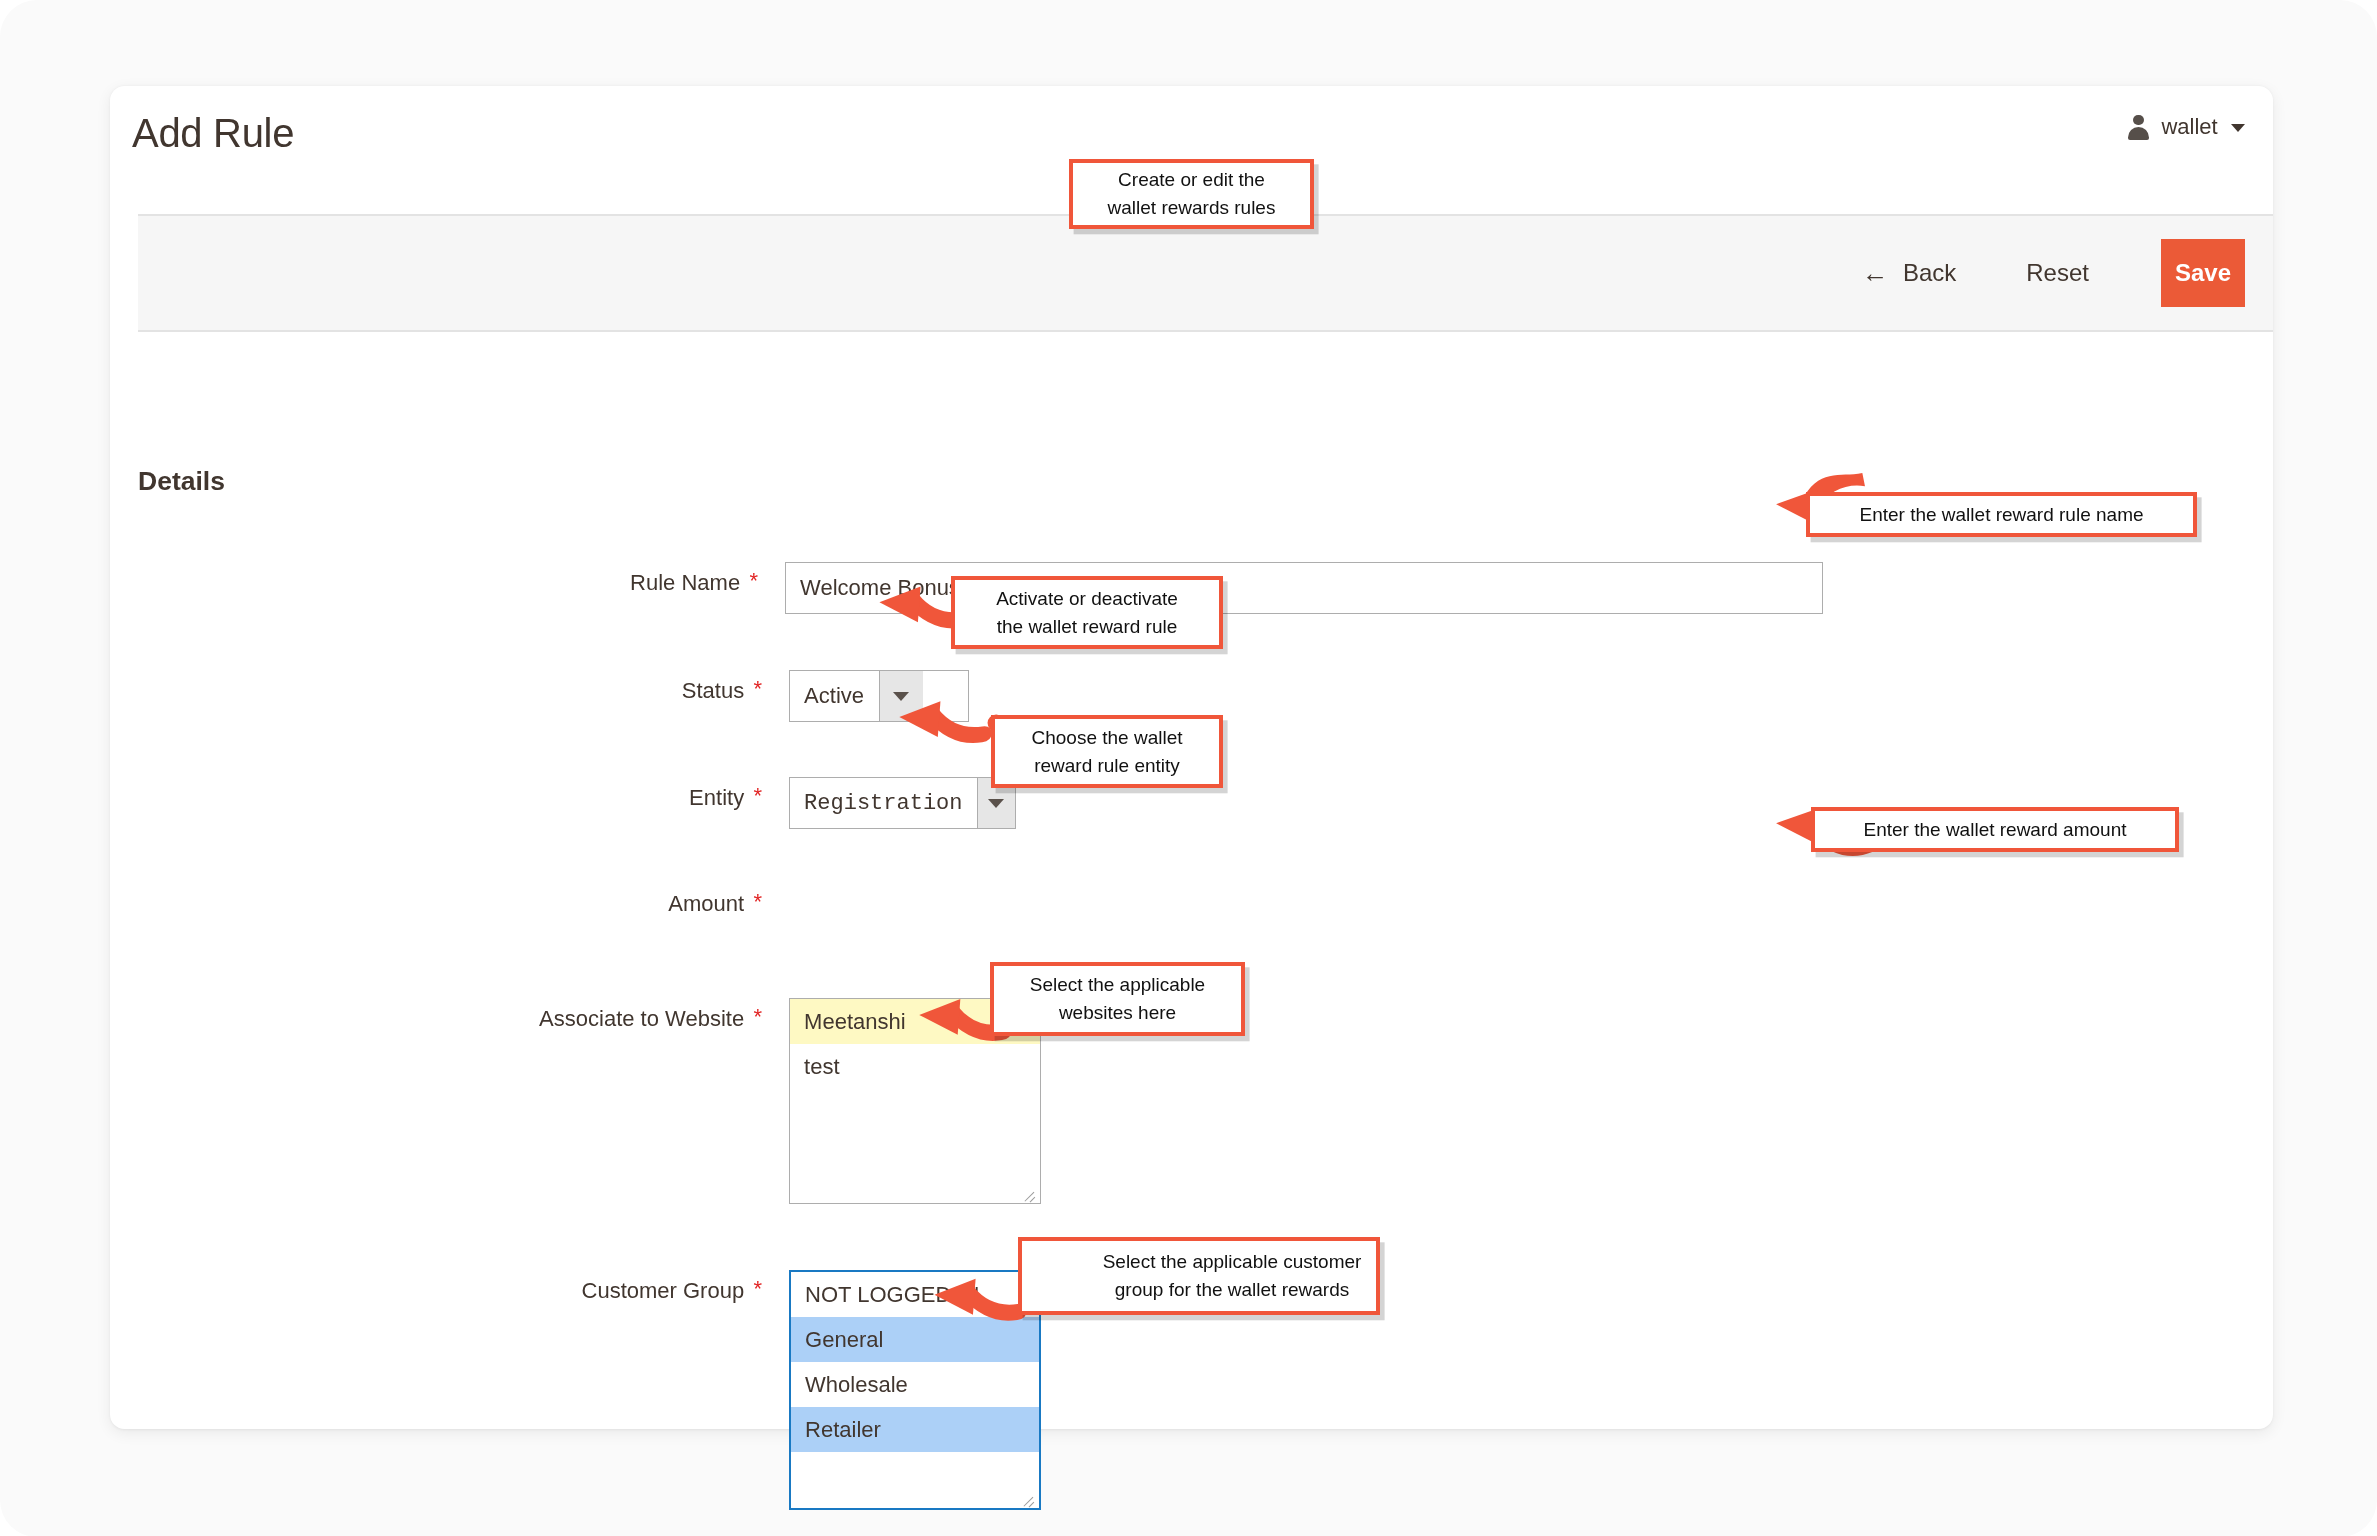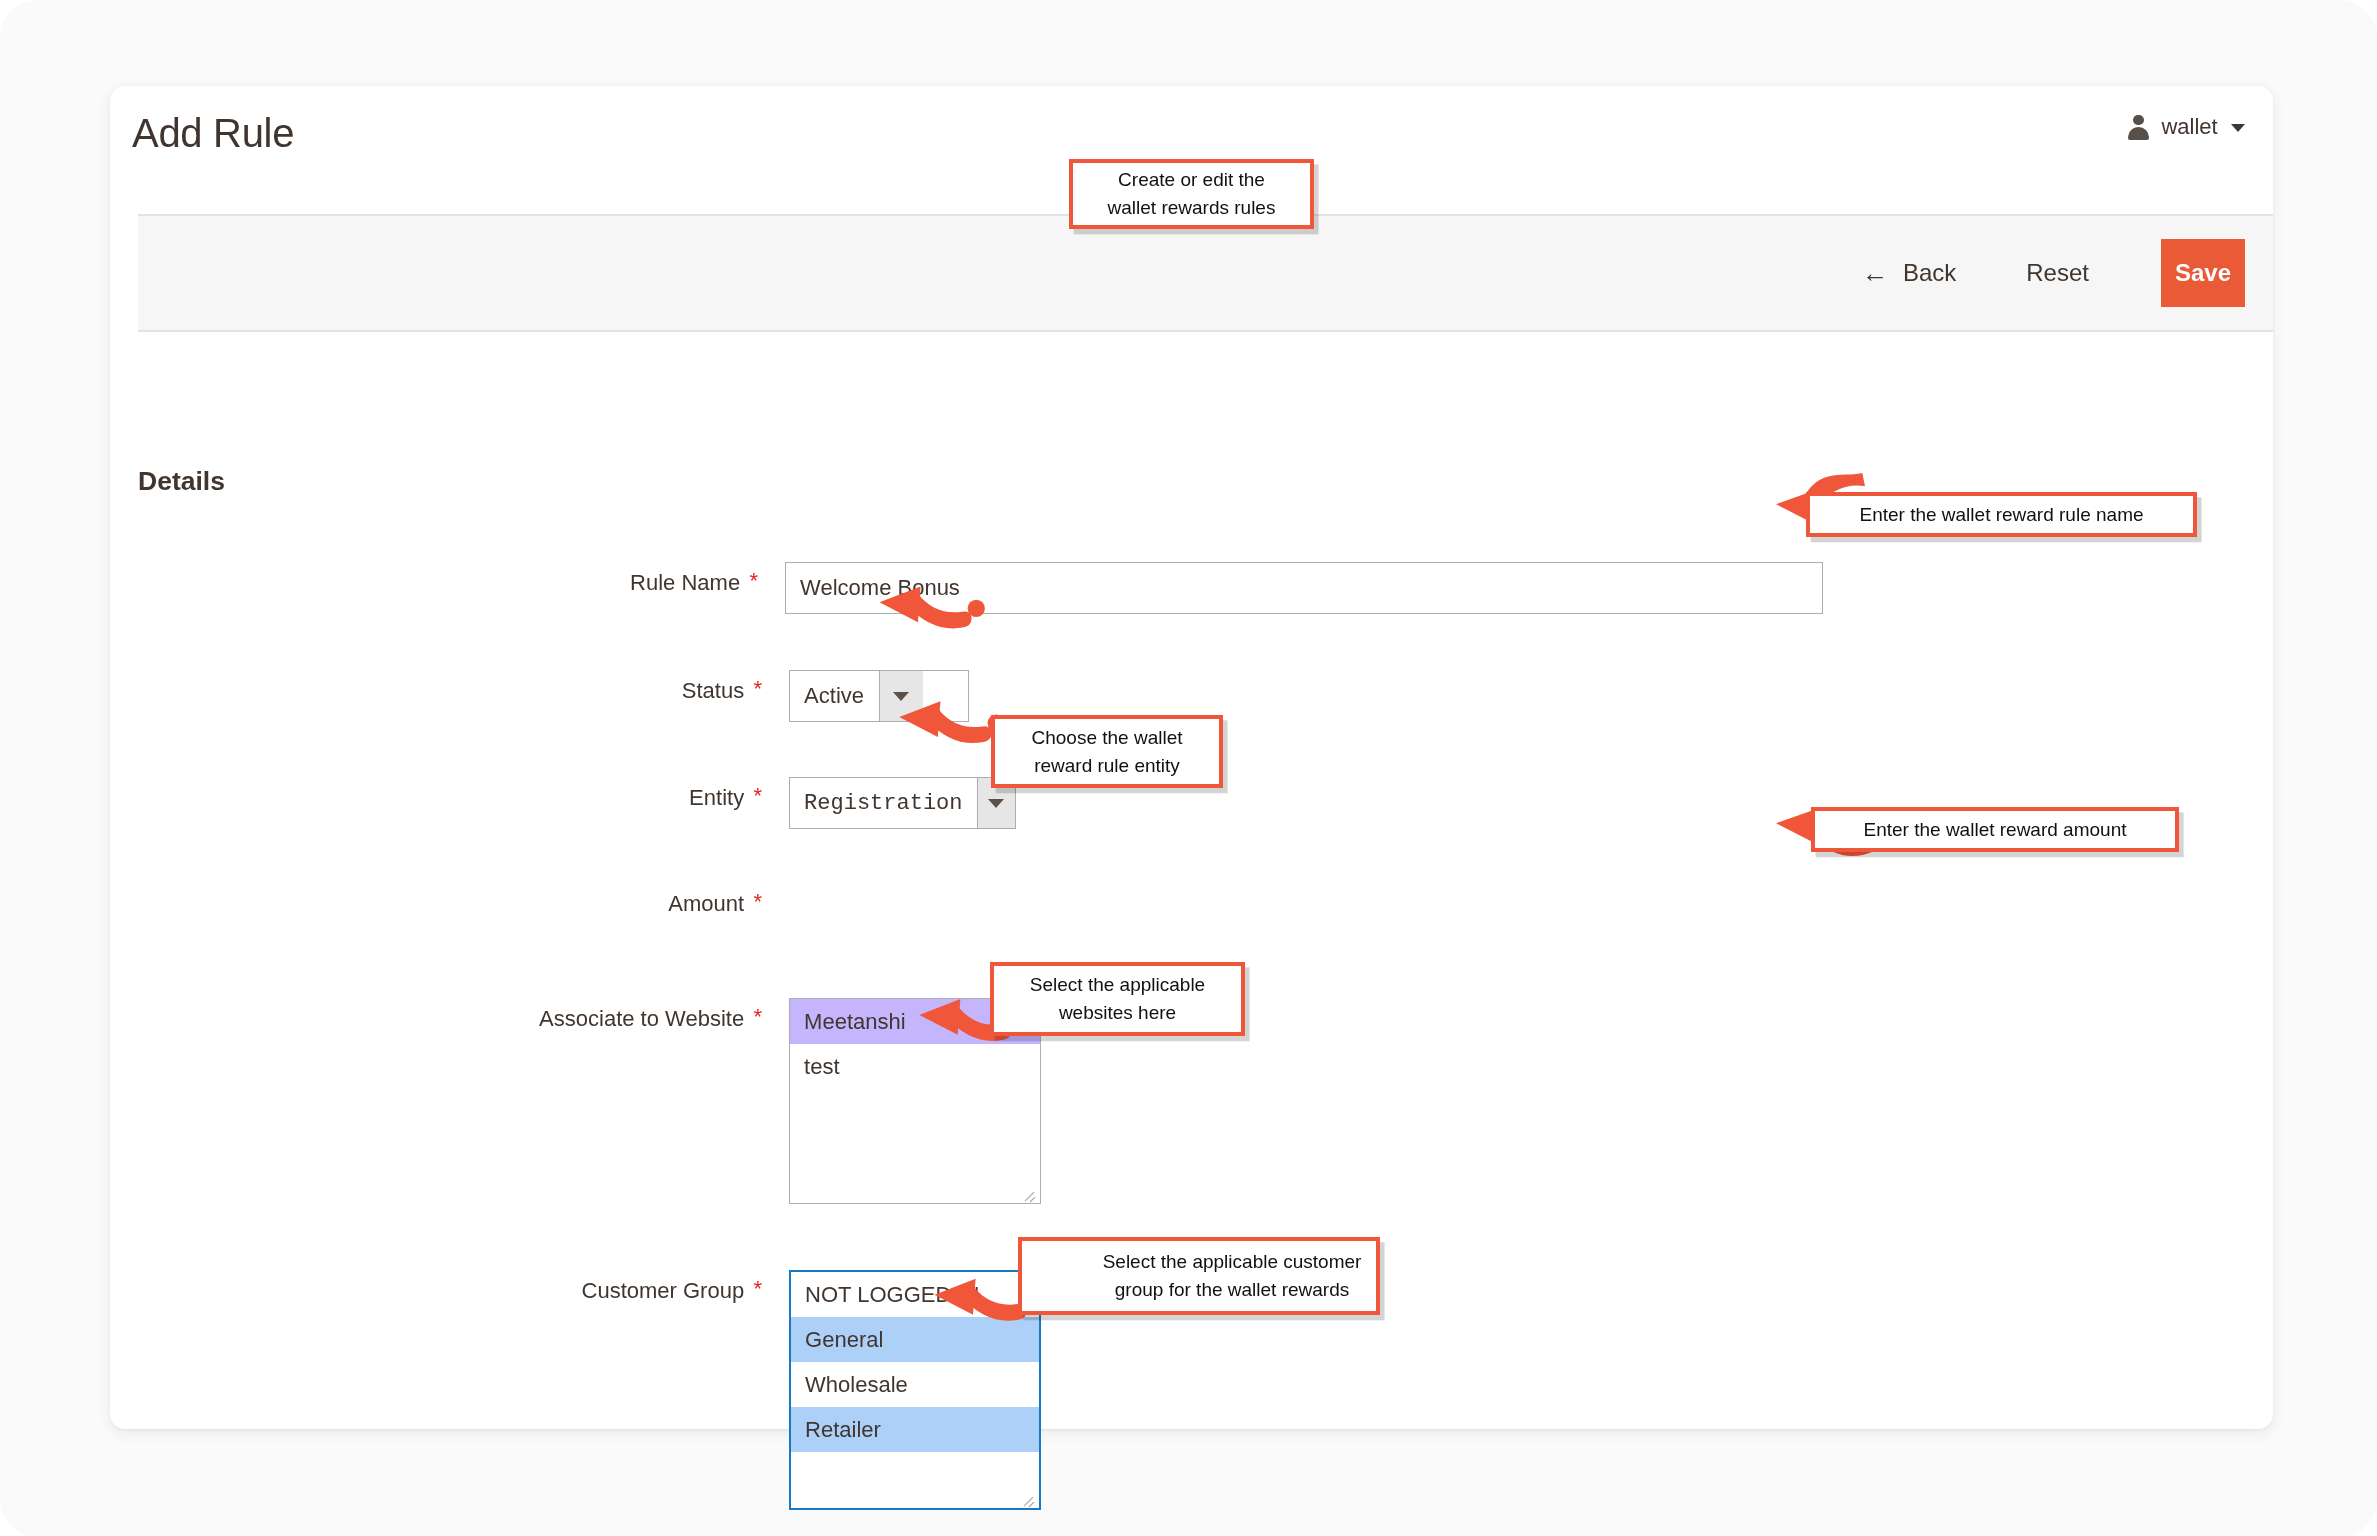--- a/index.html
+++ b/index.html
@@ -235,21 +235,21 @@
   }
   .listbox-option {
     font-size: 22px;
     color: #41362f;
     height: 45px;
     line-height: 45px;
     padding: 0 14.6px;
     white-space: nowrap;
     cursor: pointer;
   }
-  .listbox-option.selected-grey { background: #c4b5fd; }
+  .listbox-option.selected-grey { background: #fef9c3; }
   .listbox-option.selected-blue { background: #acd0f7; }
   .resize-grip {
     position: absolute;
     right: 2.7px;
     bottom: 2px;
     width: 16px;
     height: 16px;
     pointer-events: none;
   }
   .resize-grip::before,
@@ -432,20 +432,26 @@
     <span>
       <span>Create or edit the</span><br>
       <span>wallet rewards rules</span>
     </span>
   </div>
 
   <div class="callout" style="left: 1806px; top: 492px; width: 391px; height: 45px; border-color: rgb(240, 86, 58);">
     <span>Enter the wallet reward rule name</span>
   </div>
 
+  <div class="callout" style="left: 951px; top: 576px; width: 272px; height: 73px; border-color: rgb(240, 86, 58);">
+    <span>
+      <span>Activate or deactivate</span><br>
+      <span>the wallet reward rule</span>
+    </span>
+  </div>
 
   <div class="callout" style="left: 991px; top: 683px; width: 232px; height: 73px; border-color: rgb(240, 86, 58); margin-top: 32px;">
     <span>
       <span>Choose the wallet</span><br>
       <span>reward rule entity</span>
     </span>
   </div>
 
   <div class="callout" style="left: 1811px; top: 807px; width: 368px; height: 45px; border-color: rgb(240, 86, 58);">
     <span>Enter the wallet reward amount</span>

